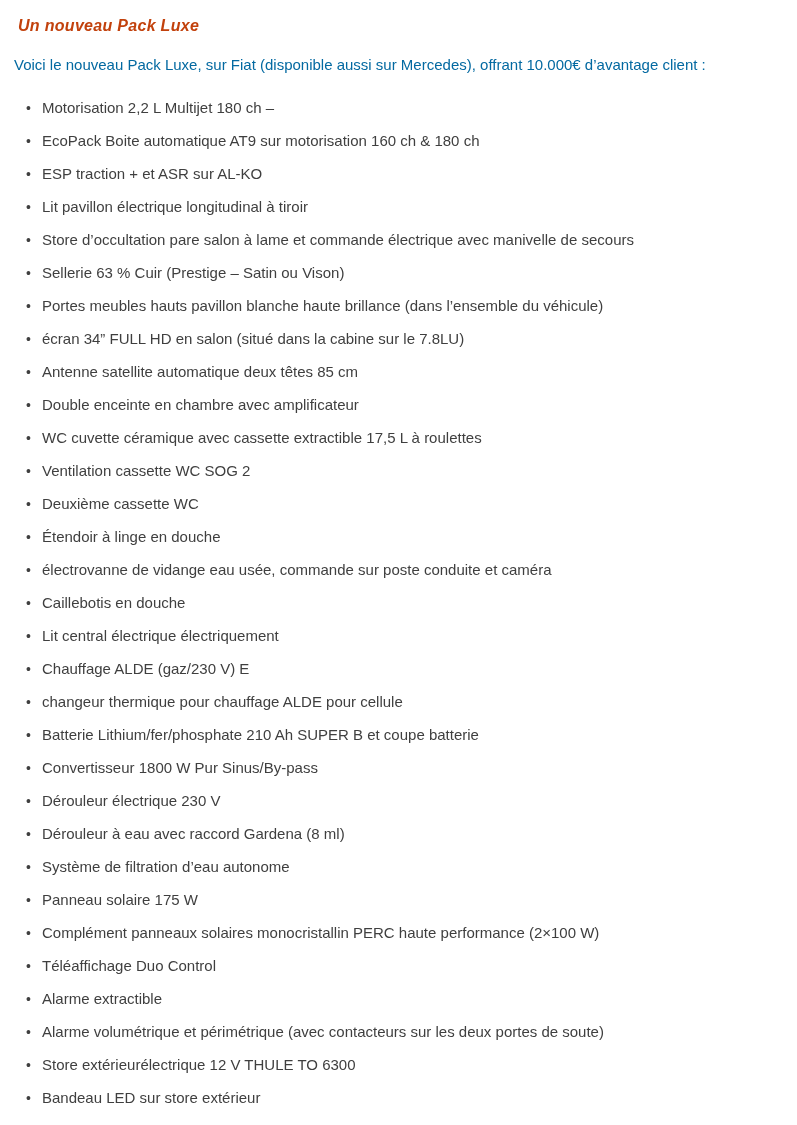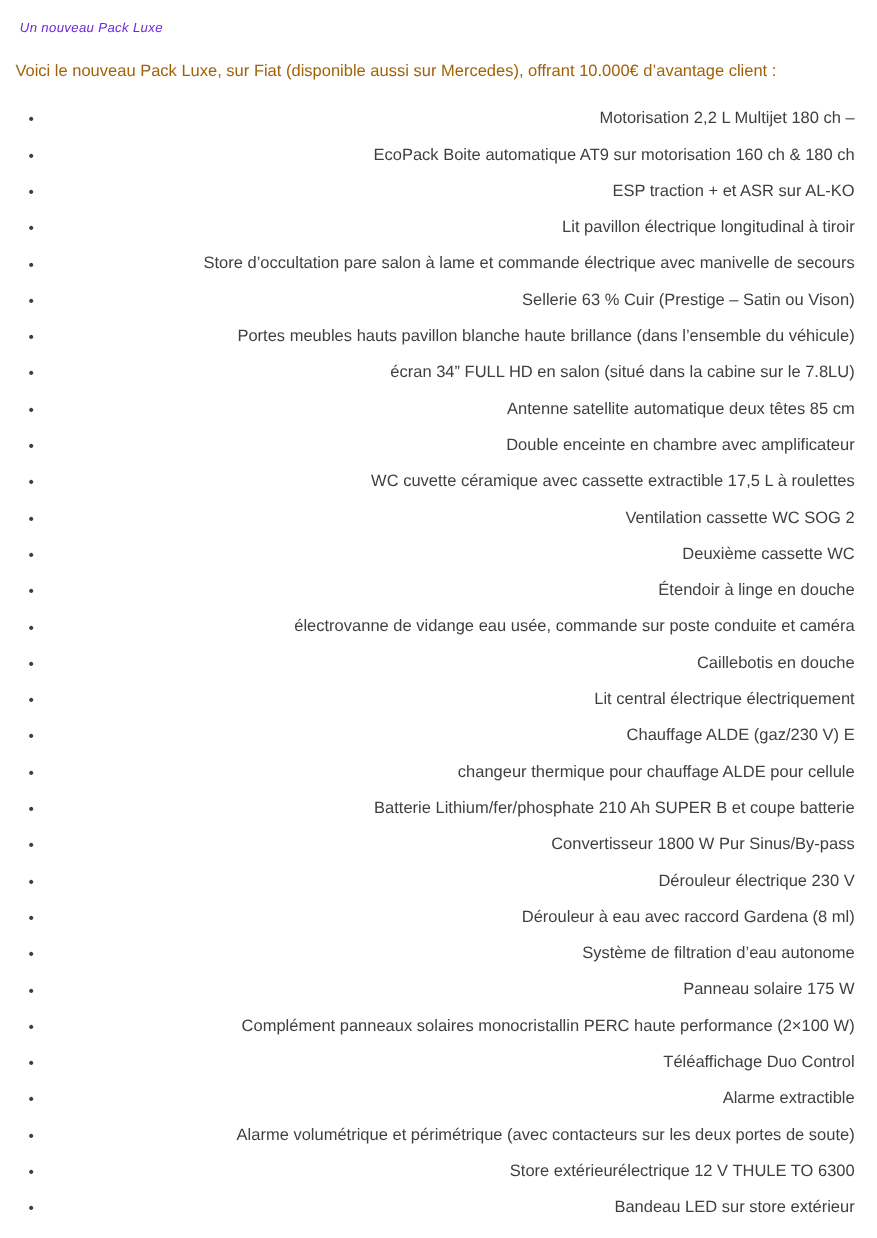--- a/index.html
+++ b/index.html
@@ -14,32 +14,32 @@
     overflow: hidden;
   }
   .page {
     width: 797px;
     min-height: 1125px;
     box-sizing: border-box;
     padding-top: 15px;
   }
   .doc-title {
     margin: 0 0 0 18px;
-    font-size: 12px;
+    font-size: 16px;
     line-height: 21px;
-    font-weight: 400;
+    font-weight: 700;
     font-style: italic;
     letter-spacing: 0.3px;
-    color: #6d28d9;
+    color: #c2410c;
   }
   .intro {
     margin: 20px 0 0 14px;
     font-size: 15px;
     line-height: 17px;
-    color: #a16207;
+    color: #0369a1;
   }
   ul.features {
     margin: 27px 0 0 0;
     padding: 0;
     list-style: none;
   }
   ul.features li {
     display: flex;
     align-items: flex-start;
     margin: 0 0 17px 26px;
@@ -50,21 +50,20 @@
   ul.features li .bullet {
     flex: 0 0 16px;
     width: 16px;
     font-size: 14px;
     line-height: 16px;
     color: #3f3f3f;
   }
   ul.features li .txt {
     flex: 1;
     padding-right: 20px;
-    text-align: right;
   }
 </style>
 </head>
 <body>
 
 <div class="page">
 
   <h1 class="doc-title">Un nouveau Pack Luxe</h1>
 
   <p class="intro">Voici le nouveau Pack Luxe, sur Fiat (disponible aussi sur Mercedes), offrant 10.000€ d’avantage client :</p>

